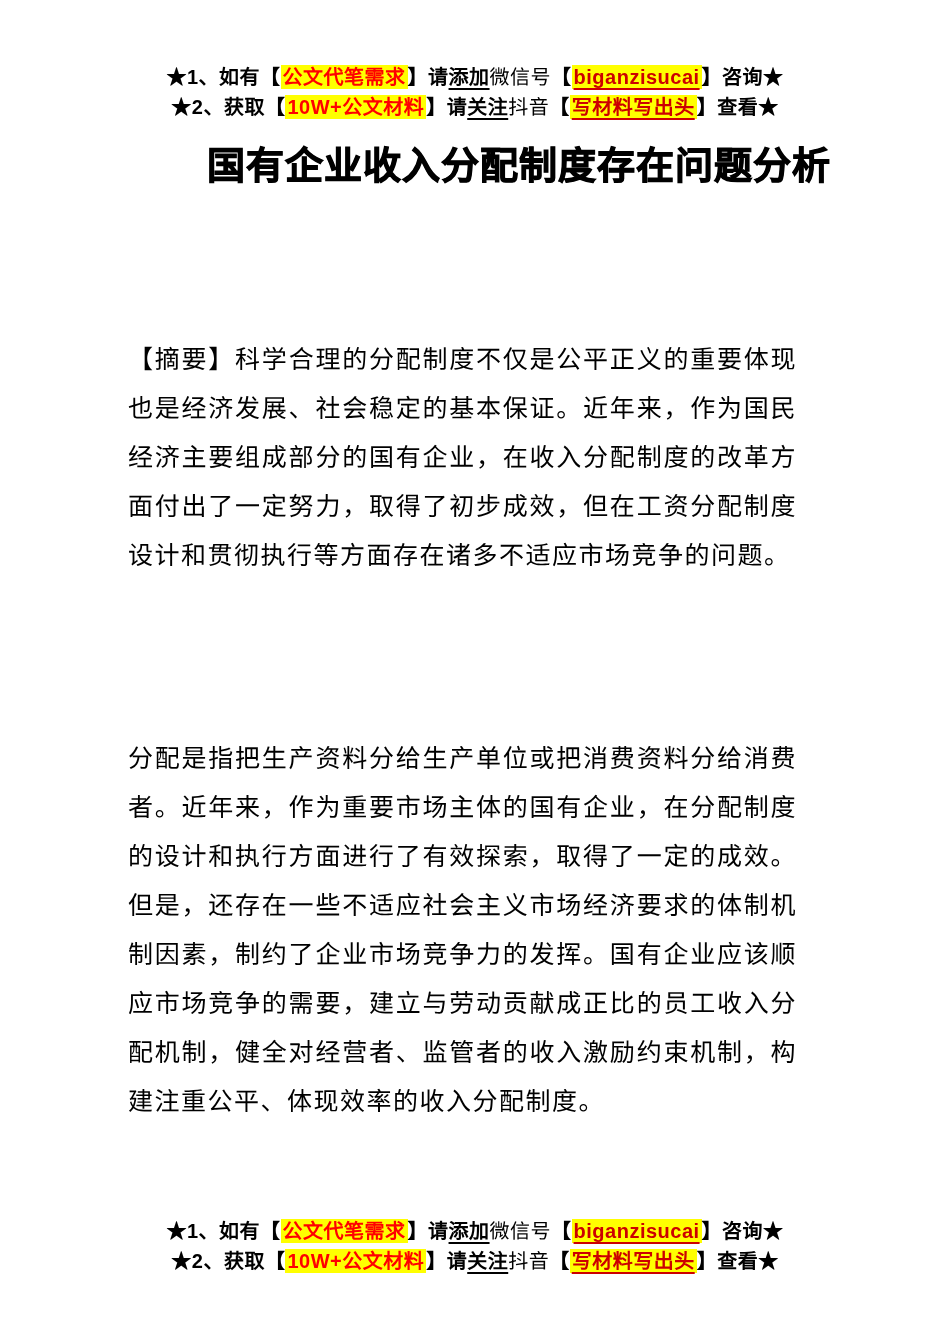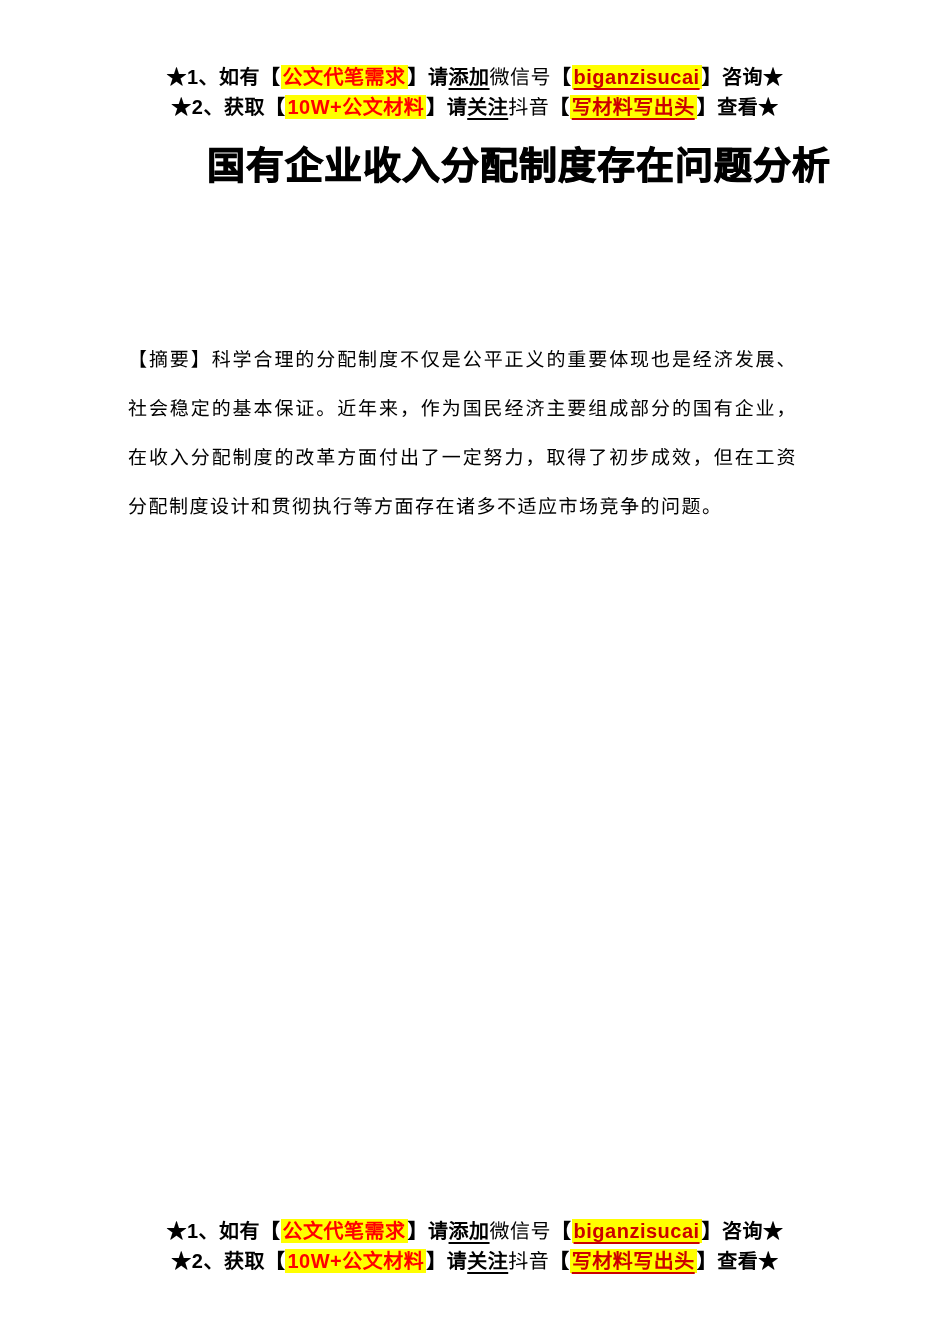--- a/index.html
+++ b/index.html
@@ -71,21 +71,21 @@
     padding-left: 44px;
     -webkit-text-stroke: 1px currentColor;
   }
 
   
   .para {
     position: absolute;
     left: 128px;
     width: 669px;
     margin: 0;
-    font-size: 19px;
+    font-size: 25px;
     line-height: 49px;
     letter-spacing: 1.5px;
     color: var(--ink);
     text-align: justify;
     text-justify: inter-ideograph;
     text-align-last: left;
   }
   .abstract  { top: 335px; }
   .keywords  { top: 632px; }
   .body-para { top: 734px; }
@@ -98,19 +98,20 @@
   <div class="promo promo-top">
     <div class="promo-line"><span class="seg-b">★1、如有【</span><span class="seg-rh">公文代笔需求</span><span class="seg-b">】请</span><span class="seg-bu">添加</span><span class="seg-r">微信号</span><span class="seg-b">【</span><span class="seg-rhu">biganzisucai</span><span class="seg-b">】咨询★</span></div>
     <div class="promo-line"><span class="seg-b">★2、获取【</span><span class="seg-rh">10W+公文材料</span><span class="seg-b">】请</span><span class="seg-bu">关注</span><span class="seg-r">抖音</span><span class="seg-b">【</span><span class="seg-rhu">写材料写出头</span><span class="seg-b">】查看★</span></div>
   </div>
 
   <h1 class="doc-title">国有企业收入分配制度存在问题分析</h1>
 
   <p class="para abstract"><span>【摘要】</span><span>科学合理的分配制度不仅是公平正义的重要体现也是经济发展、社会稳定的基本保证。近年来，作为国民经济主要组成部分的国有企业，在收入分配制度的改革方面付出了一定努力，取得了初步成效，但在工资分配制度设计和贯彻执行等方面存在诸多不适应市场竞争的问题。</span></p>
 
 
+  <p class="para body-para">分配是指把生产资料分给生产单位或把消费资料分给消费者。近年来，作为重要市场主体的国有企业，在分配制度的设计和执行方面进行了有效探索，取得了一定的成效。但是，还存在一些不适应社会主义市场经济要求的体制机制因素，制约了企业市场竞争力的发挥。国有企业应该顺应市场竞争的需要，建立与劳动贡献成正比的员工收入分配机制，健全对经营者、监管者的收入激励约束机制，构建注重公平、体现效率的收入分配制度。</p>
 
   <div class="promo promo-bottom">
     <div class="promo-line"><span class="seg-b">★1、如有【</span><span class="seg-rh">公文代笔需求</span><span class="seg-b">】请</span><span class="seg-bu">添加</span><span class="seg-r">微信号</span><span class="seg-b">【</span><span class="seg-rhu">biganzisucai</span><span class="seg-b">】咨询★</span></div>
     <div class="promo-line"><span class="seg-b">★2、获取【</span><span class="seg-rh">10W+公文材料</span><span class="seg-b">】请</span><span class="seg-bu">关注</span><span class="seg-r">抖音</span><span class="seg-b">【</span><span class="seg-rhu">写材料写出头</span><span class="seg-b">】查看★</span></div>
   </div>
 
 </div>
 
 </body></html>

